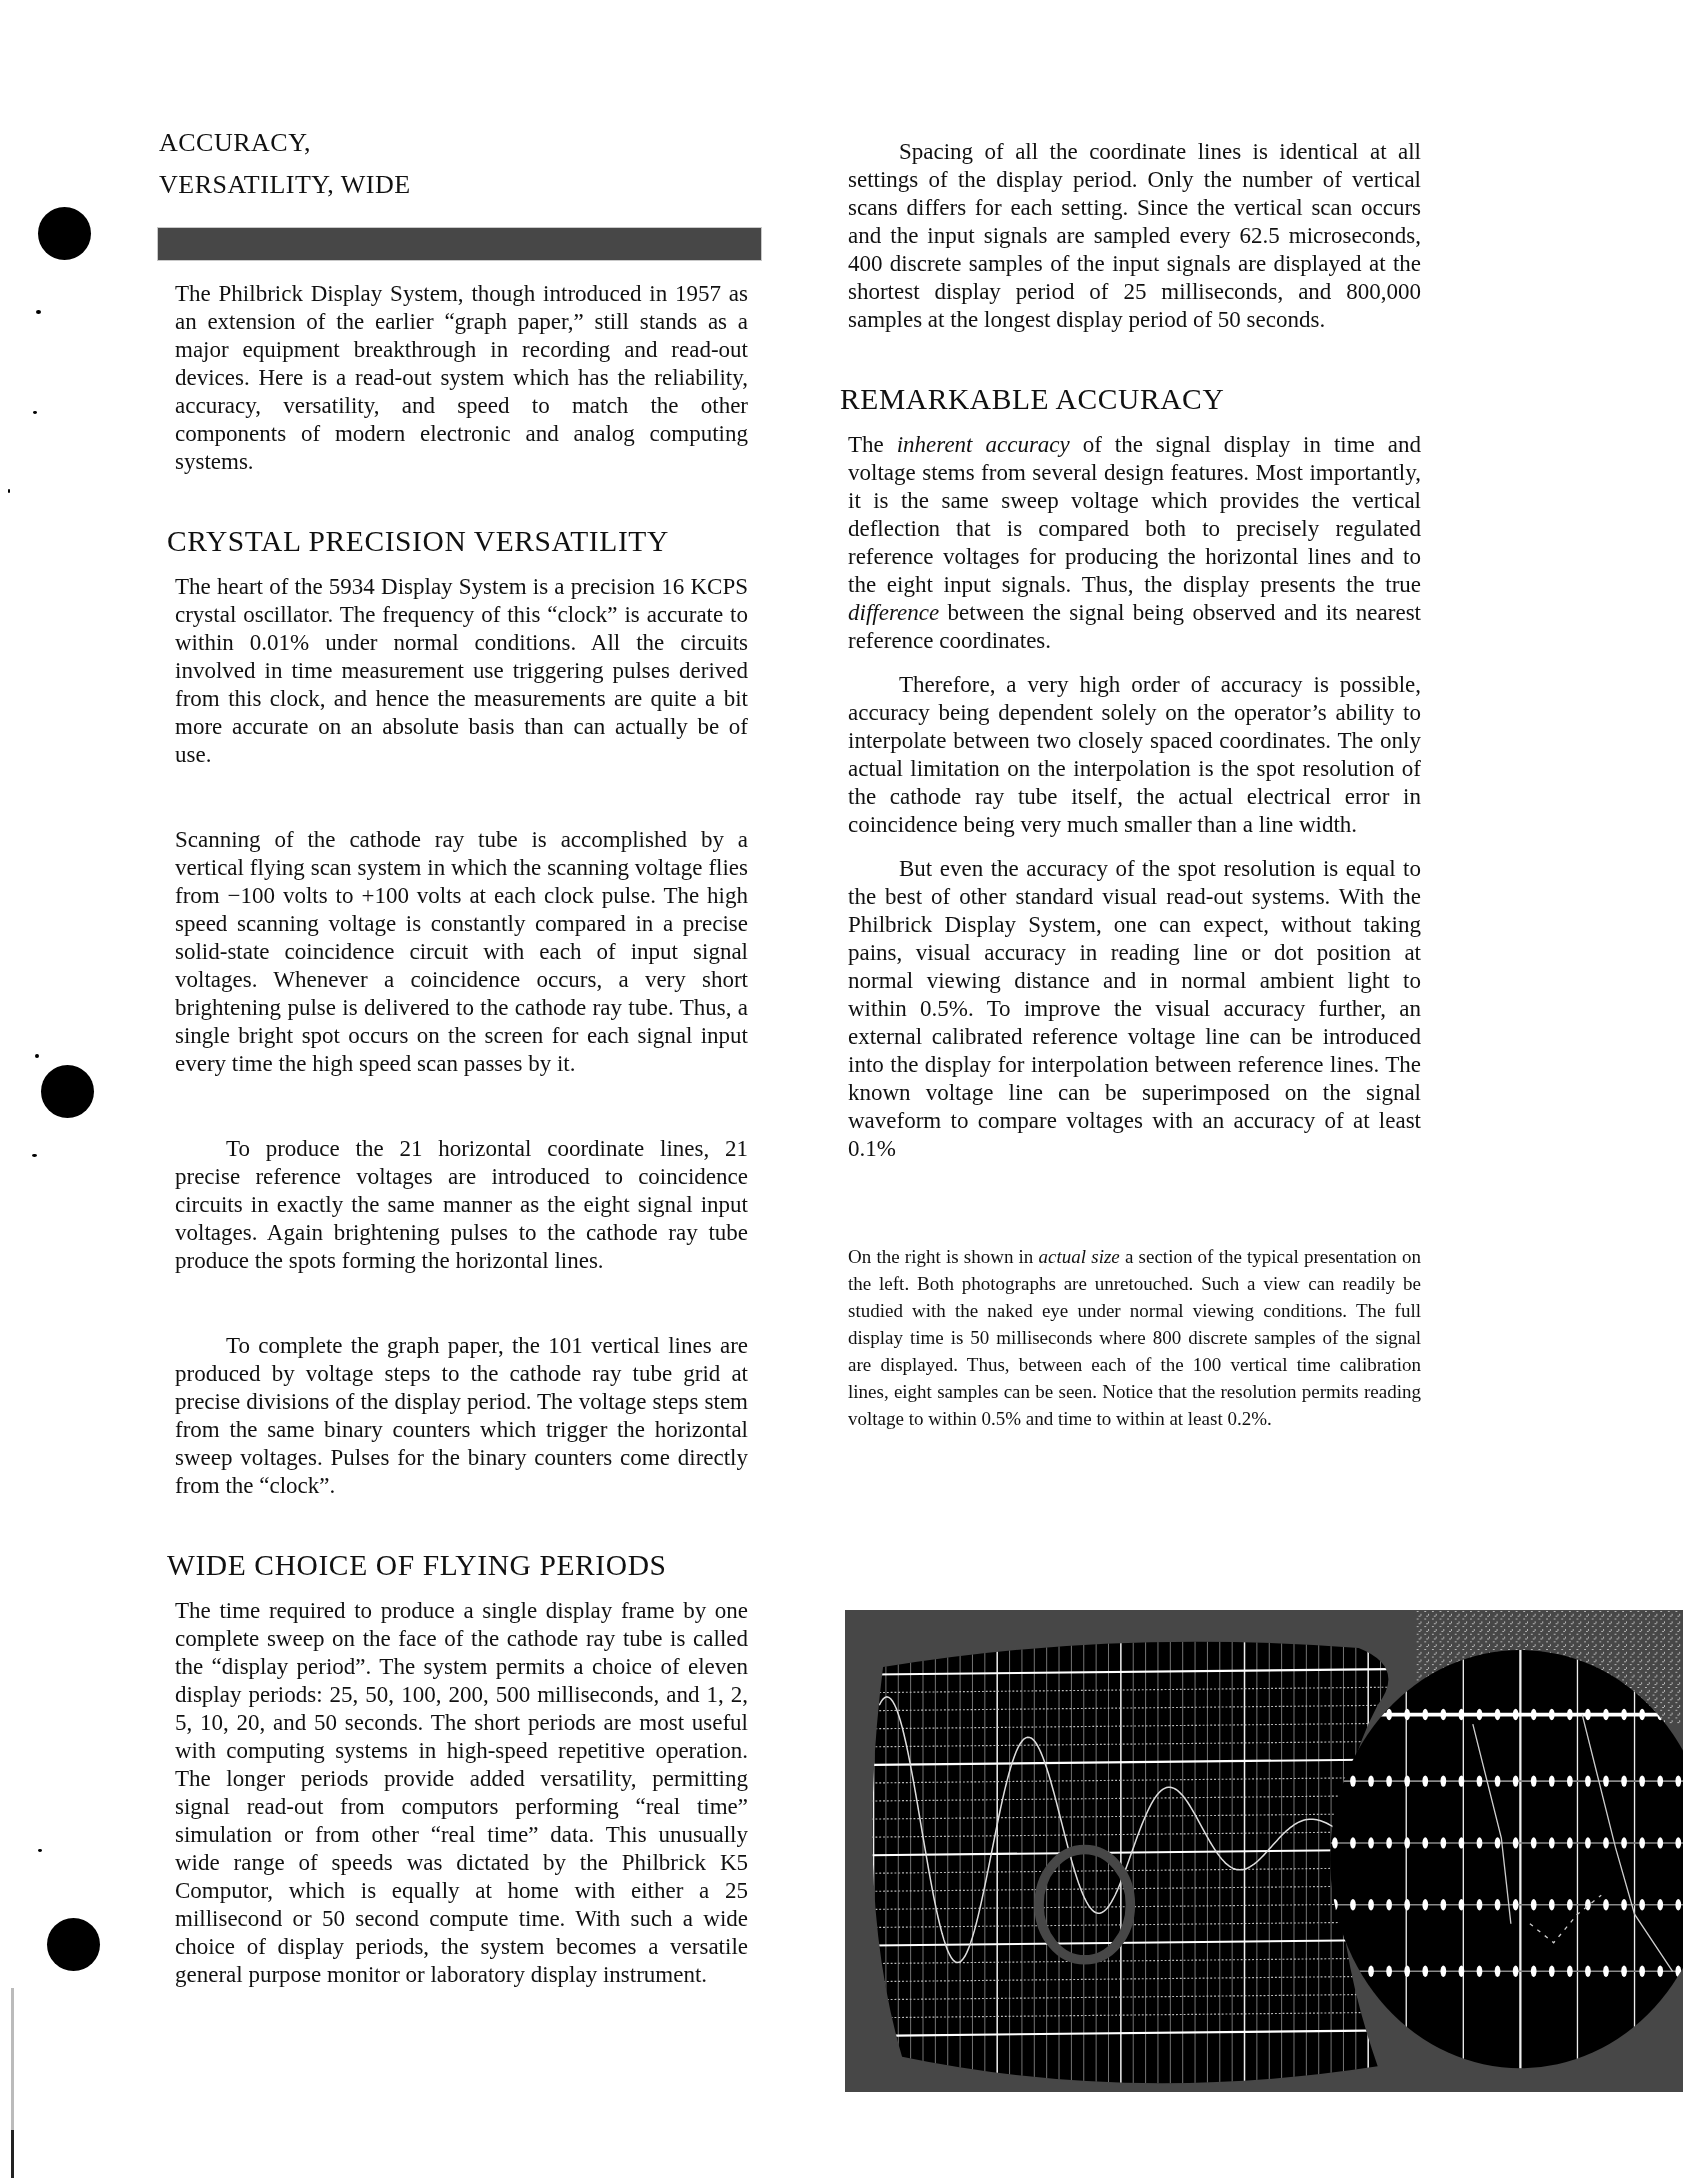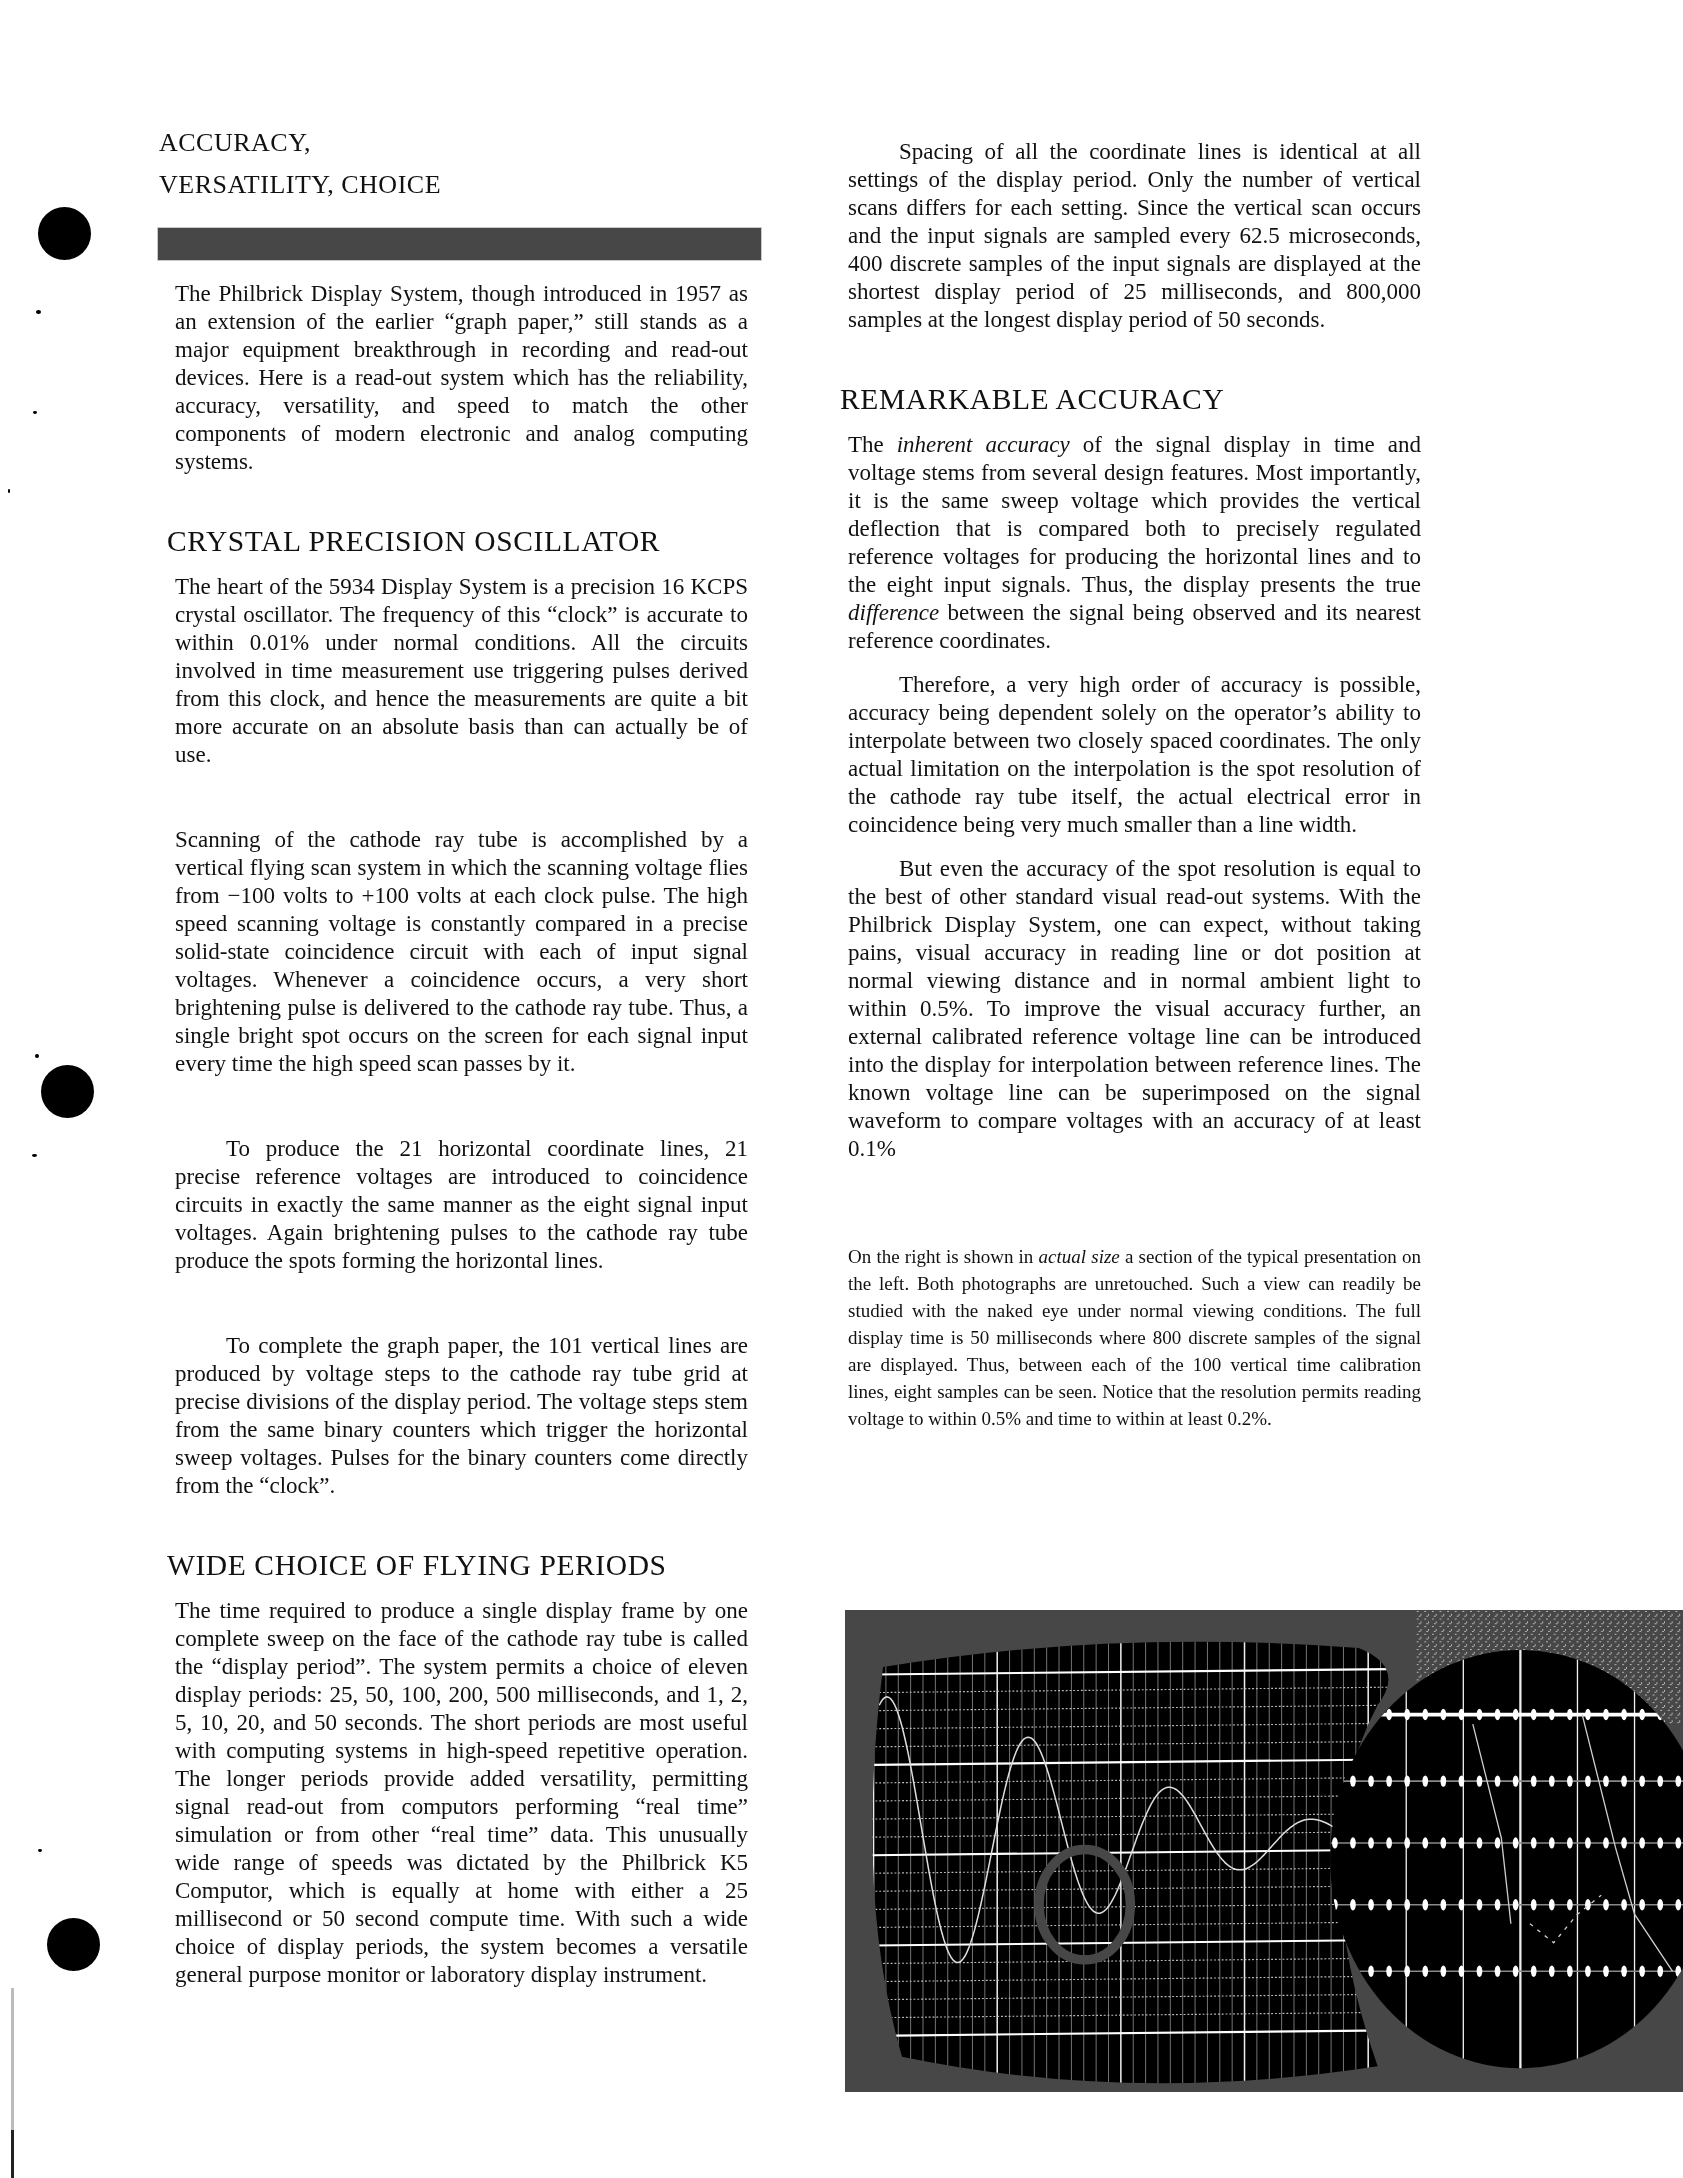--- a/index.html
+++ b/index.html
@@ -37,27 +37,27 @@
 <div class="speck" style="left:7.6px;top:489px;width:2.9px;height:3.8px;"></div>
 <div class="speck" style="left:35px;top:1054px;width:3.8px;height:3.8px;"></div>
 <div class="speck" style="left:32px;top:1154px;width:4.8px;height:2.9px;"></div>
 <div class="speck" style="left:38px;top:1849px;width:3.8px;height:2.9px;"></div>
 <div class="edge-line" style="top:1988px;height:162px;"></div>
 <div class="edge-line dark" style="top:2130px;height:48px;"></div>
 
 <div class="col left">
   <h1 class="title">
     <span>ACCURACY,</span><br>
-    <span>VERSATILITY, CHOICE</span>
+    <span>VERSATILITY, WIDE</span>
   </h1>
   <div class="title-bar"></div>
   <p>The Philbrick Display System, though introduced in 1957 as an extension of the earlier “graph paper,” still stands as a major equipment breakthrough in recording and read-out devices. Here is a read-out system which has the reliability, accuracy, versatility, and speed to match the other components of modern electronic and analog computing systems.</p>
 
   <div class="gap"></div>
-  <h2 class="h2">CRYSTAL PRECISION OSCILLATOR</h2>
+  <h2 class="h2">CRYSTAL PRECISION VERSATILITY</h2>
   <p>The heart of the 5934 Display System is a precision 16 KCPS crystal oscillator. The frequency of this “clock” is accurate to within 0.01% under normal conditions. All the circuits involved in time measurement use triggering pulses derived from this clock, and hence the measurements are quite a bit more accurate on an absolute basis than can actually be of use.</p>
 
   <div class="gap"></div>
   <p>Scanning of the cathode ray tube is accomplished by a vertical flying scan system in which the scanning voltage flies from −100 volts to +100 volts at each clock pulse. The high speed scanning voltage is constantly compared in a precise solid-state coincidence circuit with each of input signal voltages. Whenever a coincidence occurs, a very short brightening pulse is delivered to the cathode ray tube. Thus, a single bright spot occurs on the screen for each signal input every time the high speed scan passes by it.</p>
   <div class="gap"></div>
   <p class="indent">To produce the 21 horizontal coordinate lines, 21 precise reference voltages are introduced to coincidence circuits in exactly the same manner as the eight signal input voltages. Again brightening pulses to the cathode ray tube produce the spots forming the horizontal lines.</p>
   <div class="gap"></div>
   <p class="indent">To complete the graph paper, the 101 vertical lines are produced by voltage steps to the cathode ray tube grid at precise divisions of the display period. The voltage steps stem from the same binary counters which trigger the horizontal sweep voltages. Pulses for the binary counters come directly from the “clock”.</p>
 
   <div class="gap"></div>

